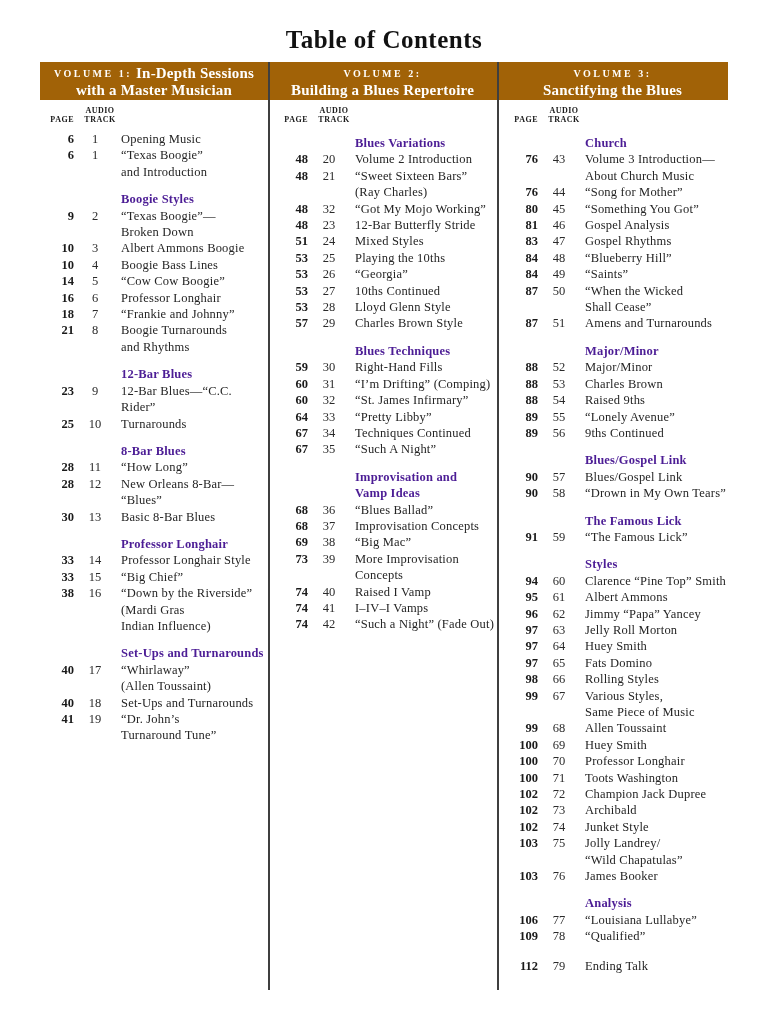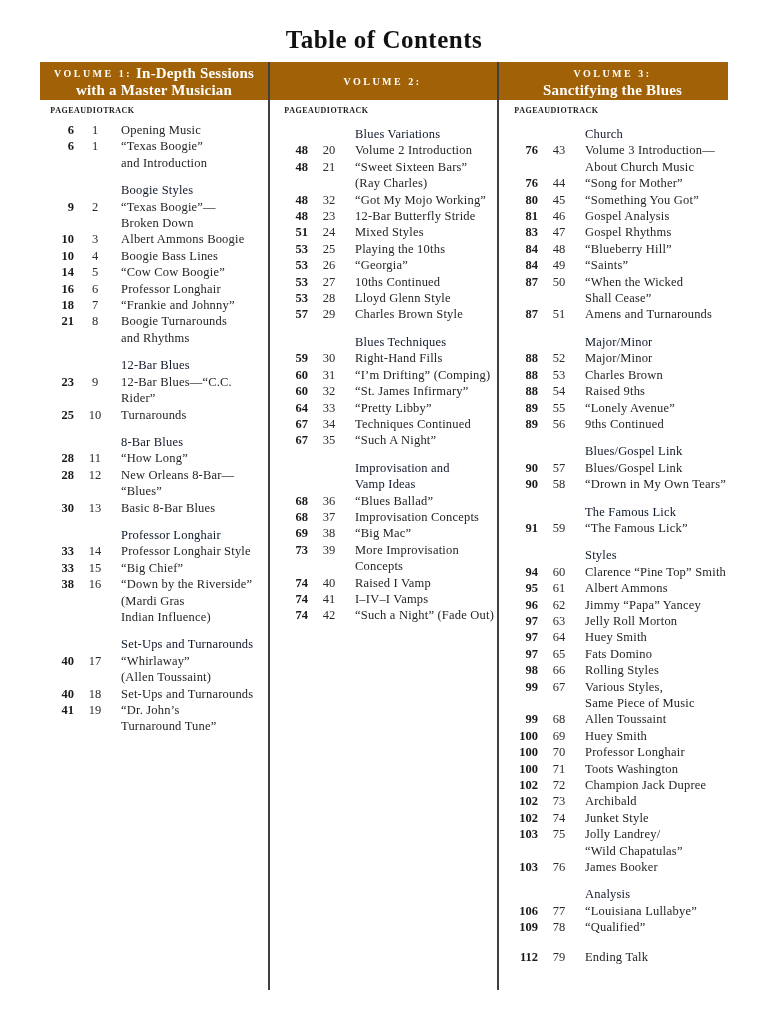--- a/index.html
+++ b/index.html
@@ -50,44 +50,45 @@
   .toc-col.c3{left:506px;}
   .row{
     display:grid;
     grid-template-columns:32px 42px 1fr;
     line-height:16.4px;
   }
   .pg{text-align:right;font-weight:700;color:#1a1a1a;}
   .tr{text-align:center;color:#2a2a2a;}
   .ti{padding-left:5px;letter-spacing:0.2px;}
   .row.section{margin-top:11px;}
-  .row.section .ti{font-weight:400;color:#0f172a;}
+  .row.section .ti{font-weight:700;color:#4c1d95;}
   .mini-head{
     display:grid;
     grid-template-columns:32px 52px 1fr;
     font-size:8px;font-weight:700;letter-spacing:0.5px;color:#1a1a1a;
     margin-bottom:7px;
     align-items:end;
   }
   .mh-page{text-align:right;}
-  .mh-audio{text-align:center;line-height:9px;display:flex;flex-direction:row;}
+  .mh-audio{text-align:center;line-height:9px;display:flex;flex-direction:column;}
   .gap{height:13px;}
 </style>
 </head>
 <body>
 
 <div class="page-title">Table of Contents</div>
 
 <div class="vol-bar">
   <div class="vol-seg vol-seg-1">
     <div><span class="vol-label">VOLUME 1:</span> <span class="vol-title-inline">In-Depth Sessions</span></div>
     <div class="vol-title2">with a Master Musician</div>
   </div>
   <div class="vol-seg vol-seg-2">
     <div><span class="vol-label">VOLUME 2:</span><span class="vol-title-inline"></span></div>
+    <div class="vol-title2">Building a Blues Repertoire</div>
   </div>
   <div class="vol-seg vol-seg-3">
     <div><span class="vol-label">VOLUME 3:</span><span class="vol-title-inline"></span></div>
     <div class="vol-title2">Sanctifying the Blues</div>
   </div>
 </div>
 
 <div class="divider d1"></div>
 <div class="divider d2"></div>
 

